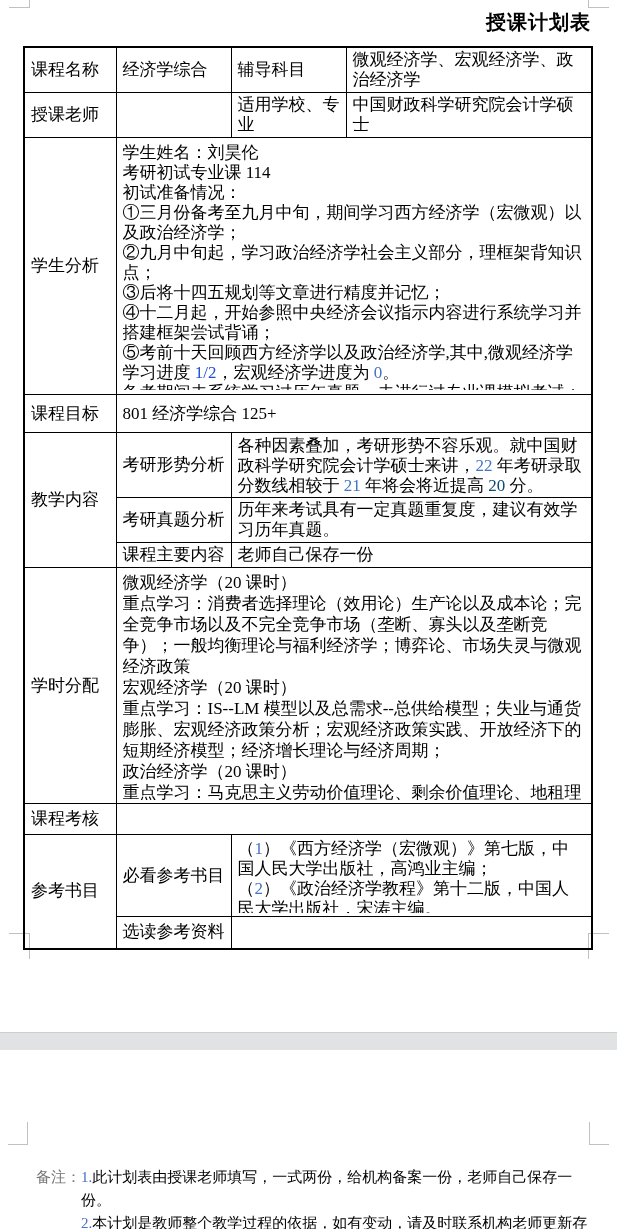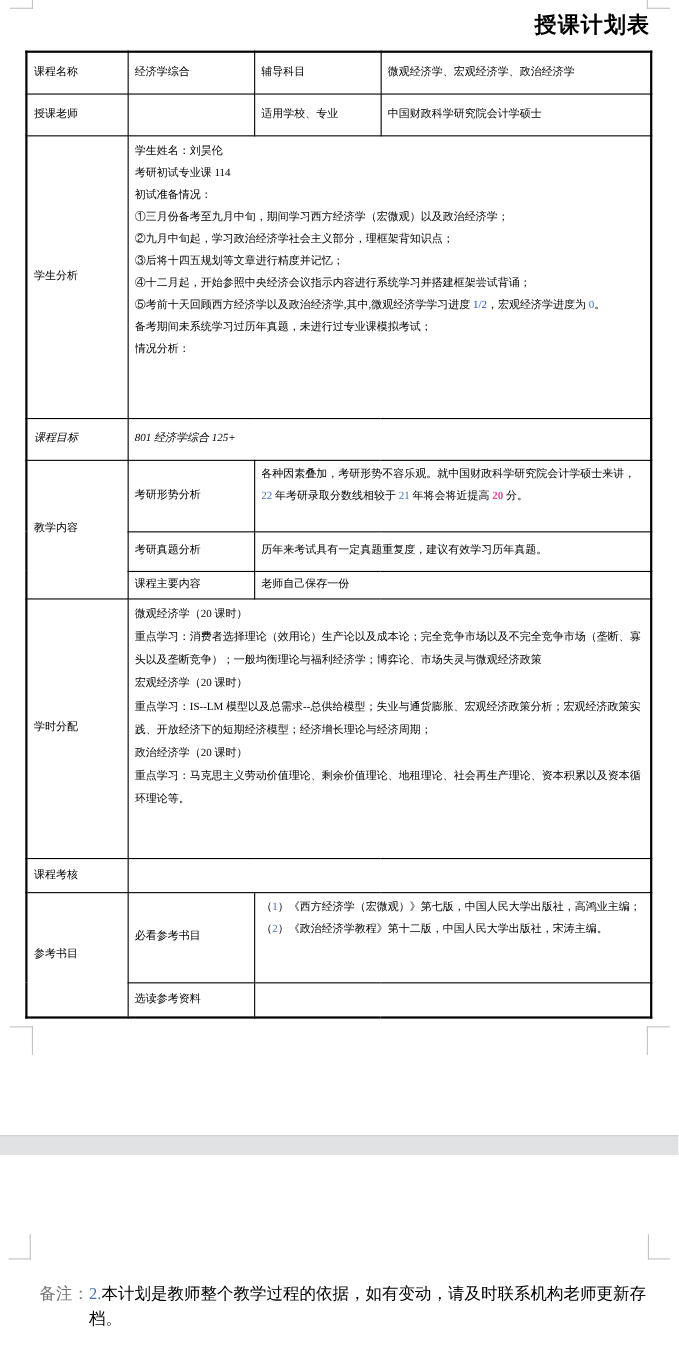--- a/index.html
+++ b/index.html
@@ -25,39 +25,39 @@
   .doc-title{
     position:absolute;left:23px;top:9px;width:568px;text-align:right;
     font-size:20px;font-weight:bold;letter-spacing:1px;
   }
 
   
   table.plan{
     position:absolute;left:23px;top:46px;width:568px;
     border-collapse:collapse;table-layout:fixed;
     border:2px solid #000;
-    font-size:10px;
+    font-size:17px;
   }
   table.plan th,table.plan td{
     border:1px solid #000;
     padding:2px 6px;
     font-weight:normal;
     text-align:left;
     vertical-align:middle;
     line-height:20px;
     overflow:hidden;
   }
   th.rowlab{padding-left:10px;white-space:nowrap;}
   th.top,td.top{vertical-align:top;padding-top:5px;}
   .cellwrap{overflow:hidden;}
   .ln{display:block;}
   td.center{text-align:center;margin-left:28px;}
 
   tr.r1{height:38px;} tr.r2{height:38px;}
-  tr.r3{height:257px;} tr.r4{height:38px;font-style:italic;}
+  tr.r3{height:257px;} tr.r4{height:38px;}
   tr.r5a{height:65px;} tr.r5b{height:36px;} tr.r5c{height:24px;}
   tr.r6{height:236px;} tr.r7{height:31px;}
   tr.r8a{height:82px;} tr.r8b{height:32px;}
   tr.r3 .cellwrap{height:247px;}
   tr.r5a .cellwrap{height:58px;}
   tr.r6 .cellwrap{height:228px;line-height:21px;}
   tr.r8a .cellwrap{height:74px;}
 
   
   .notes{
@@ -118,21 +118,21 @@
     </td>
   </tr>
   <tr class="r4">
     <th class="rowlab">课程目标</th>
     <td colspan="3">801 经济学综合 125+</td>
   </tr>
   <tr class="r5a">
     <th class="rowlab top" rowspan="3">教学内容</th>
     <td class="top">考研形势分析</td>
     <td class="top" colspan="2">
-      <div class="cellwrap"><span>各种因素叠加，考研形势不容乐观。就中国财政科学研究院会计学硕士来讲，</span><span style="color: rgb(68, 114, 196);">22</span><span> 年考研录取分数线相较于 </span><span style="color: rgb(68, 114, 196);">21</span><span> 年将会将近提高 </span><span style="color: #ec4899; font-weight: bold;">20</span><span> 分。</span></div>
+      <div class="cellwrap"><span>各种因素叠加，考研形势不容乐观。就中国财政科学研究院会计学硕士来讲，</span><span style="color: rgb(68, 114, 196);">22</span><span> 年考研录取分数线相较于 </span><span style="color: rgb(68, 114, 196);">21</span><span> 年将会将近提高 </span><span style="color: #0c4a6e;">20</span><span> 分。</span></div>
     </td>
   </tr>
   <tr class="r5b">
     <td class="top">考研真题分析</td>
     <td class="top" colspan="2">
       <div class="cellwrap"><span>历年来考试具有一定真题重复度，建议有效学习历年真题。</span></div>
     </td>
   </tr>
   <tr class="r5c">
     <td>课程主要内容</td>
@@ -170,15 +170,16 @@
   <tr class="r8b">
     <td>选读参考资料</td>
     <td colspan="2"></td>
   </tr>
 </tbody>
   </table>
 
 <div class="notes">
   <span class="notes-label" style="color: #737373;">备注：</span>
   <div class="notes-items">
+    <div class="ln"><span style="color: rgb(68, 114, 196);">1.</span><span>此计划表由授课老师填写，一式两份，给机构备案一份，老师自己保存一份。</span></div>
     <div class="ln"><span style="color: rgb(68, 114, 196);">2.</span><span>本计划是教师整个教学过程的依据，如有变动，请及时联系机构老师更新存档。</span></div>
   </div>
 </div>
 
 </body></html>

